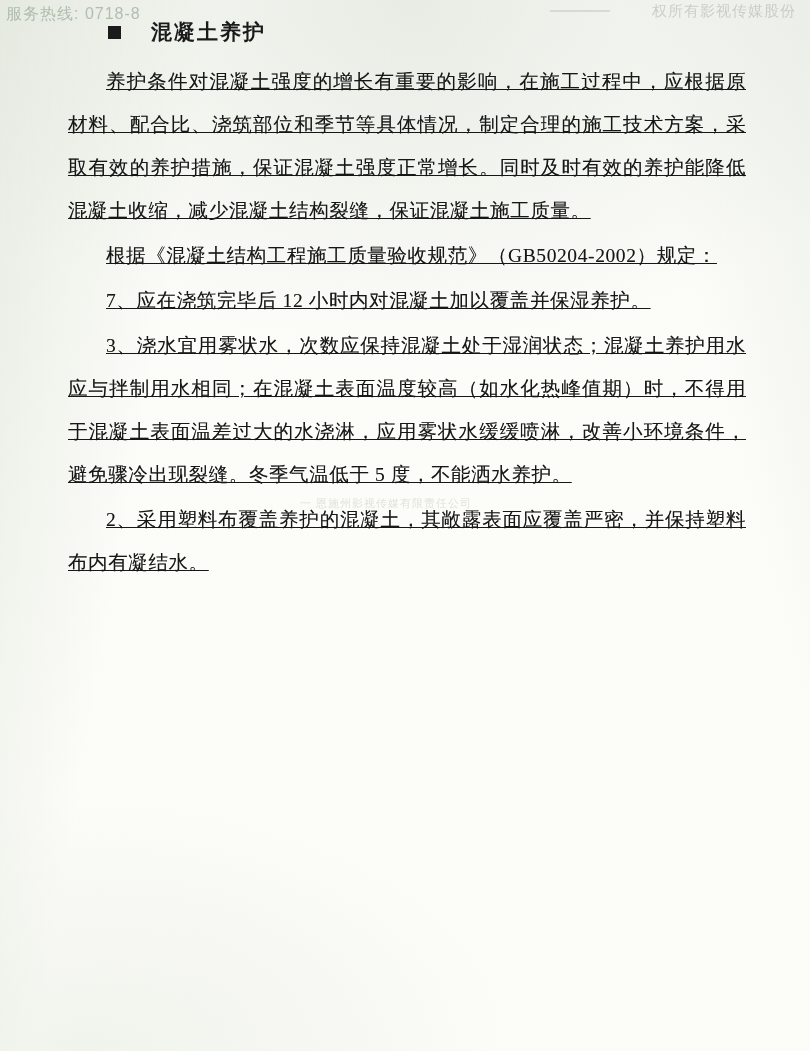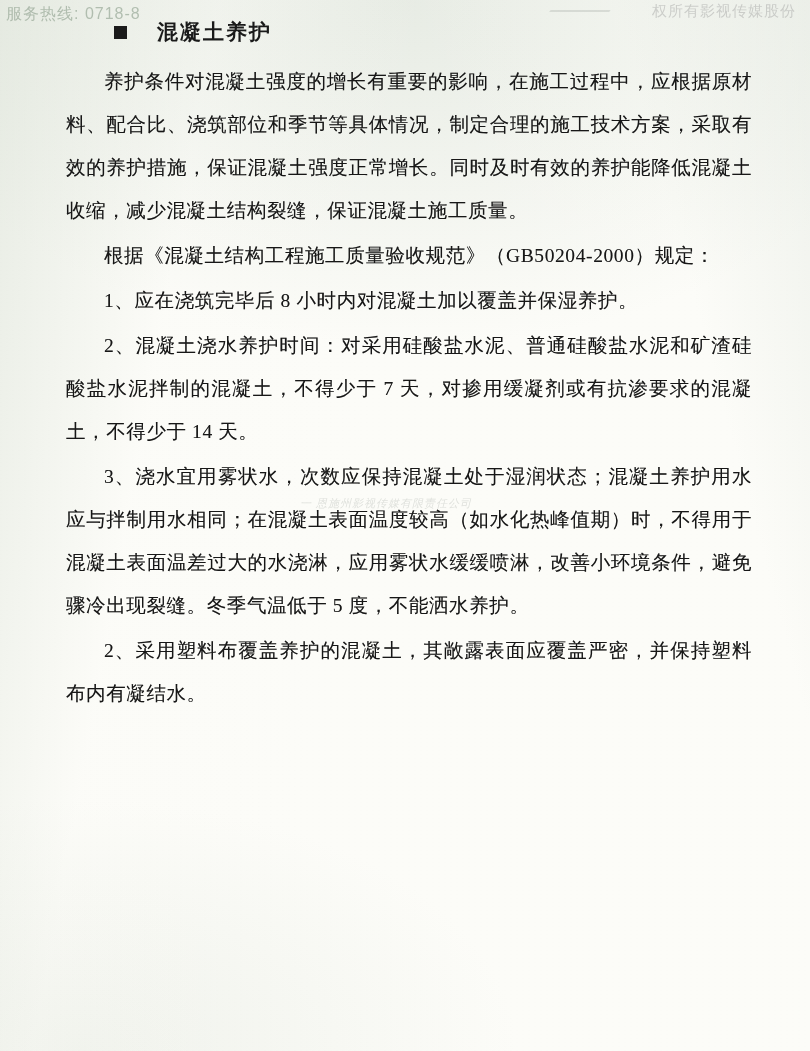--- a/index.html
+++ b/index.html
@@ -40,28 +40,28 @@
     position: absolute;
     font-family: "Liberation Sans", sans-serif;
     color: rgba(120,135,120,0.45);
     font-size: 16px;
     letter-spacing: 1px;
     white-space: nowrap;
     pointer-events: none;
   }
   .wm-left  { top: 4px;  left: 6px;  color: rgba(130,150,130,0.55); }
   .wm-right { top: 2px;  right: 14px; color: rgba(150,150,150,0.40); font-size: 15px;}
-  .wm-mid   { top: 496px; left: 300px; color: rgba(160,165,160,0.30); font-size: 11px; font-style: italic;}
+  .wm-mid   { top: 496px; left: 300px; color: rgba(160,165,160,0.30); font-size: 11px;}
   .wm-arrow { position:absolute; top: 10px; left: 545px; width: 60px; height: 14px;
               border-top: 2px solid rgba(170,175,170,0.35);
               transform: skewX(-35deg); pointer-events:none;}
 
   .content {
     position: absolute;
-    left: 62px;
+    left: 56px;
     top: 18px;
     width: 690px;
   }
 
   .heading {
     display: flex;
     align-items: center;
     margin: 0 0 14px 52px;
   }
   .bullet-square {
@@ -73,28 +73,29 @@
     flex: 0 0 auto;
   }
   .heading-text {
     font-size: 21px;
     font-weight: bold;
     letter-spacing: 2px;
     font-family: "DejaVu Serif", "Liberation Serif", serif;
   }
 
   p.para {
-    margin: 0 0 2px 4px;
+    margin: 0 0 2px 12px;
     font-size: 19.5px;
     line-height: 43px;
     text-indent: 38px;
     text-align: justify;
     text-justify: inter-ideograph;
     letter-spacing: 0.6px;
     color: #171717;
+    text-decoration: underline;
   }
   p.para.tight { margin-bottom: 0; }
 
   .blurline {
     text-shadow: 0 0 0.4px rgba(0,0,0,0.35);
   }
 </style>
 </head>
 <body>
 
@@ -107,20 +108,19 @@
   <div class="wm-arrow"></div>
 
   <div class="content">
 
     <div class="heading">
       <span class="bullet-square"></span>
       <span class="heading-text">混凝土养护</span>
     </div>
 
     <p class="para blurline">养护条件对混凝土强度的增长有重要的影响，在施工过程中，应根据原材料、配合比、浇筑部位和季节等具体情况，制定合理的施工技术方案，采取有效的养护措施，保证混凝土强度正常增长。同时及时有效的养护能降低混凝土收缩，减少混凝土结构裂缝，保证混凝土施工质量。</p>
-    <p class="para blurline">根据《混凝土结构工程施工质量验收规范》（GB50204-2000）规定：</p>
-    <p class="para blurline">1、应在浇筑完毕后 8 小时内对混凝土加以覆盖并保湿养护。</p>
-    <p class="para blurline">2、混凝土浇水养护时间：对采用硅酸盐水泥、普通硅酸盐水泥和矿渣硅酸盐水泥拌制的混凝土，不得少于 7 天，对掺用缓凝剂或有抗渗要求的混凝土，不得少于 14 天。</p>
+    <p class="para blurline">根据《混凝土结构工程施工质量验收规范》（GB50204-2002）规定：</p>
+    <p class="para blurline">7、应在浇筑完毕后 12 小时内对混凝土加以覆盖并保湿养护。</p>
     <p class="para blurline">3、浇水宜用雾状水，次数应保持混凝土处于湿润状态；混凝土养护用水应与拌制用水相同；在混凝土表面温度较高（如水化热峰值期）时，不得用于混凝土表面温差过大的水浇淋，应用雾状水缓缓喷淋，改善小环境条件，避免骤冷出现裂缝。冬季气温低于 5 度，不能洒水养护。</p>
     <p class="para blurline">2、采用塑料布覆盖养护的混凝土，其敞露表面应覆盖严密，并保持塑料布内有凝结水。</p>
 
   </div>
 </div>
 
 </body></html>

